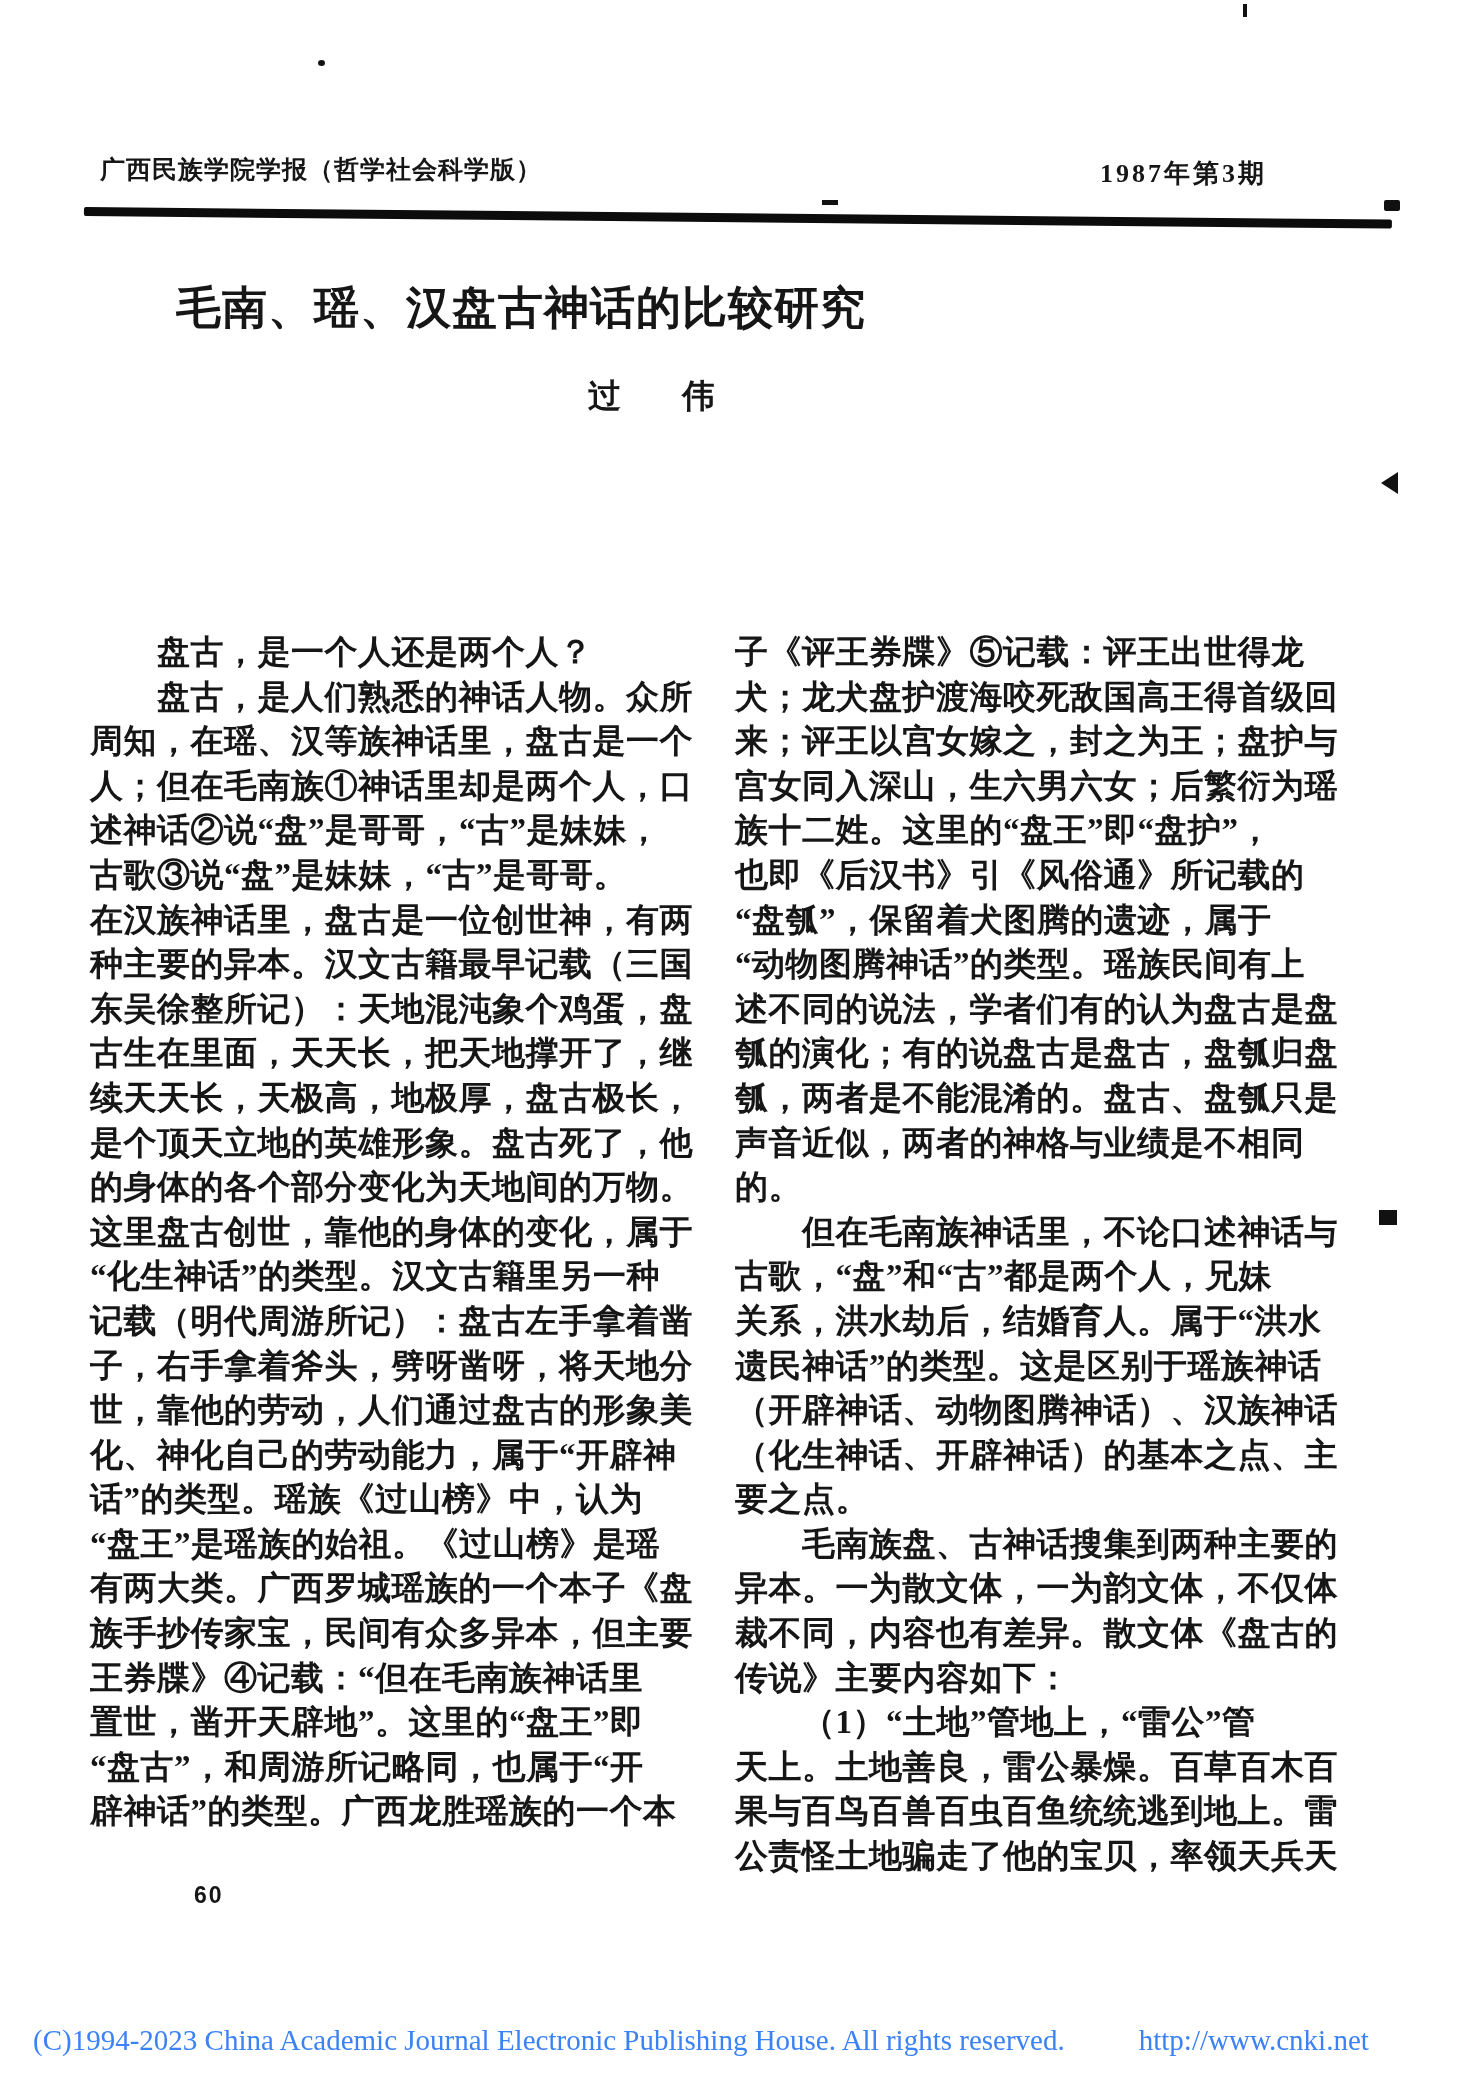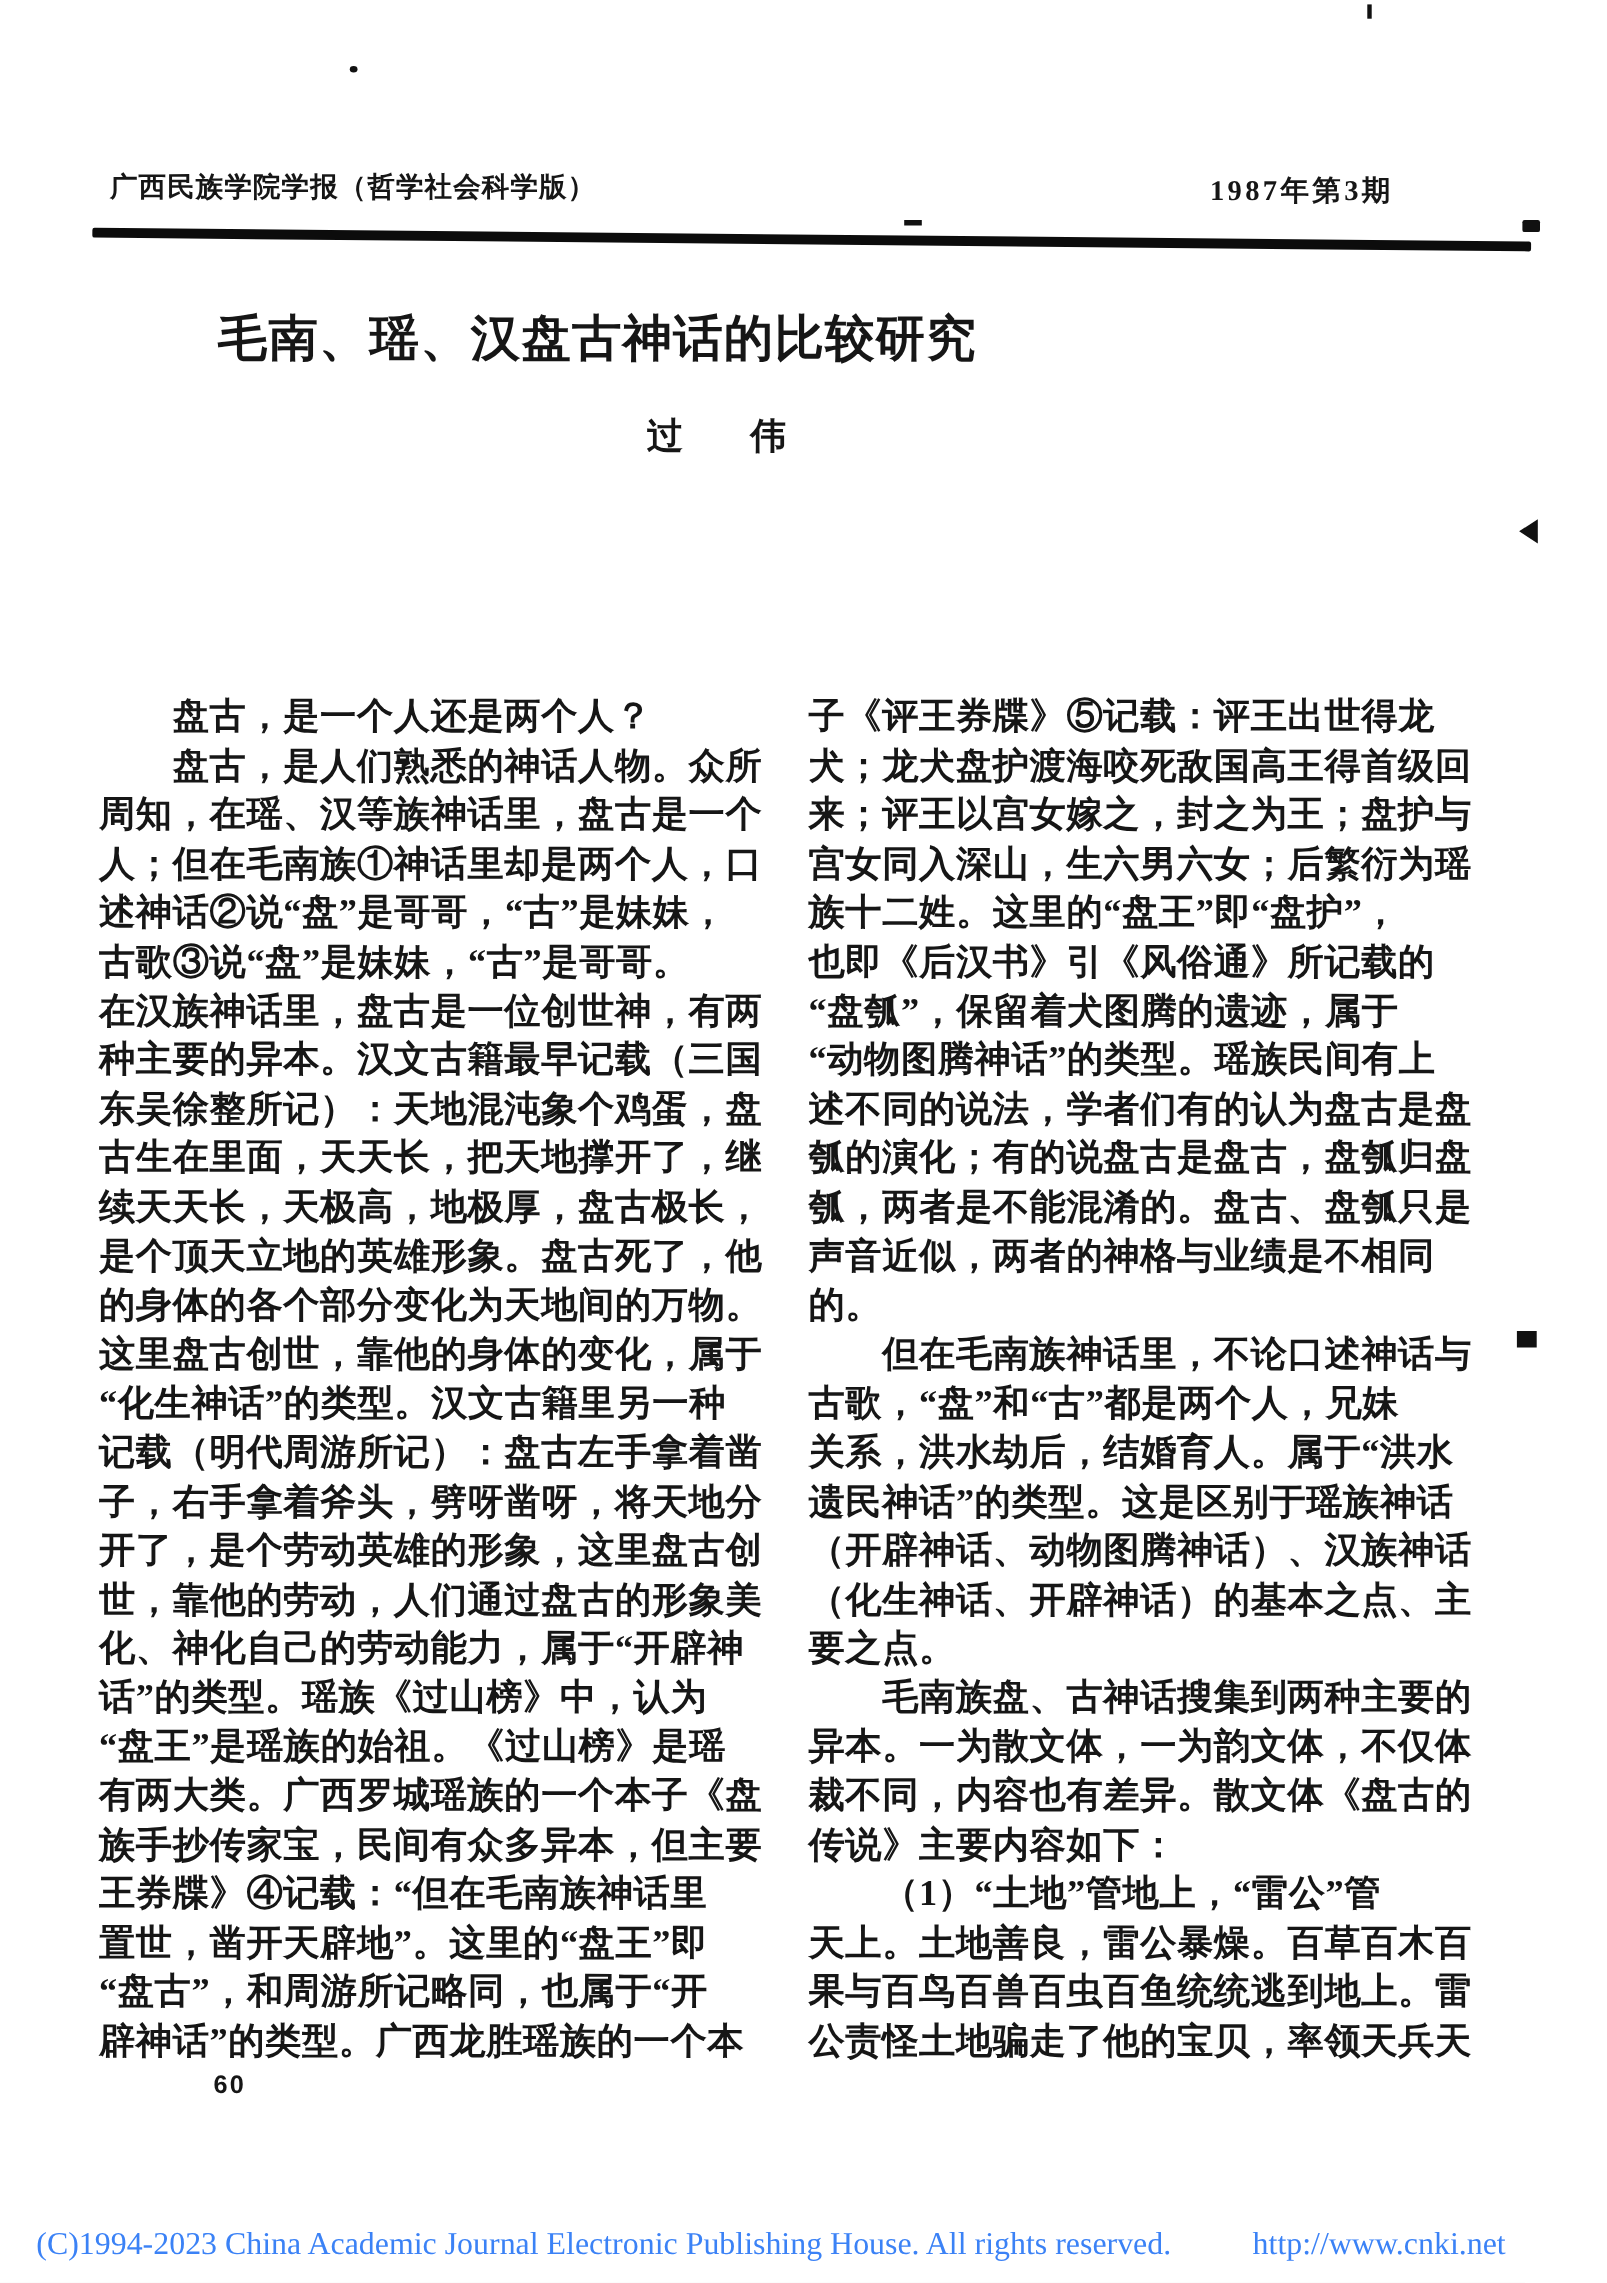--- a/index.html
+++ b/index.html
@@ -22,21 +22,21 @@
     position:absolute;left:1100px;top:156px;
     font-size:26px;font-weight:bold;letter-spacing:3px;
   }
   .rule{
     position:absolute;left:84px;top:207px;
     width:1308px;height:9px;background:#0c0c0c;
     transform:rotate(0.55deg);transform-origin:left top;
     border-radius:2px;
   }
   .title{
-    position:absolute;left:198px;top:278px;
+    position:absolute;left:176px;top:278px;
     font-size:45px;font-weight:bold;letter-spacing:1px;
     margin:0;
   }
   .author{
     position:absolute;left:588px;top:374px;
     font-size:33px;font-weight:bold;letter-spacing:14px;text-align:right;
   }
   .col{
     position:absolute;top:630px;
     font-size:33px;font-weight:bold;
@@ -95,21 +95,20 @@
       <div>种主要的异本。汉文古籍最早记载（三国</div>
       <div>东吴徐整所记）：天地混沌象个鸡蛋，盘</div>
       <div>古生在里面，天天长，把天地撑开了，继</div>
       <div>续天天长，天极高，地极厚，盘古极长，</div>
       <div>是个顶天立地的英雄形象。盘古死了，他</div>
       <div>的身体的各个部分变化为天地间的万物。</div>
       <div>这里盘古创世，靠他的身体的变化，属于</div>
       <div>“化生神话”的类型。汉文古籍里另一种</div>
       <div>记载（明代周游所记）：盘古左手拿着凿</div>
       <div>子，右手拿着斧头，劈呀凿呀，将天地分</div>
-      <div>开了，是个劳动英雄的形象，这里盘古创</div>
       <div>世，靠他的劳动，人们通过盘古的形象美</div>
       <div>化、神化自己的劳动能力，属于“开辟神</div>
       <div>话”的类型。瑶族《过山榜》中，认为</div>
       <div>“盘王”是瑶族的始祖。《过山榜》是瑶</div>
       <div>有两大类。广西罗城瑶族的一个本子《盘</div>
       <div>族手抄传家宝，民间有众多异本，但主要</div>
       <div>王券牒》④记载：“但在毛南族神话里</div>
       <div>置世，凿开天辟地”。这里的“盘王”即</div>
       <div>“盘古”，和周游所记略同，也属于“开</div>
       <div>辟神话”的类型。广西龙胜瑶族的一个本</div>

